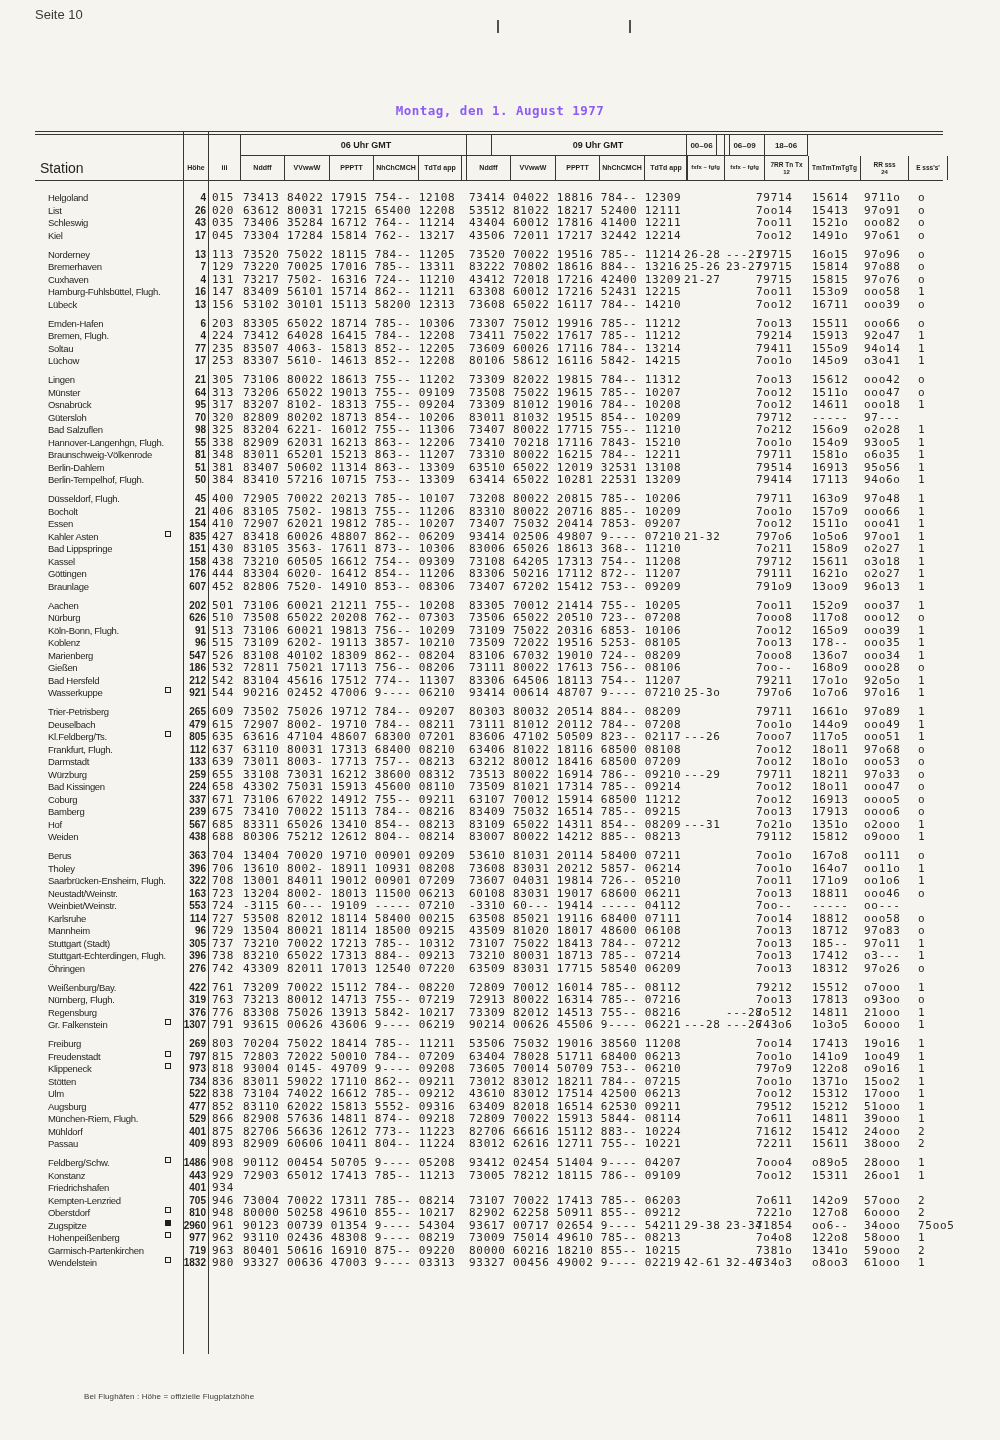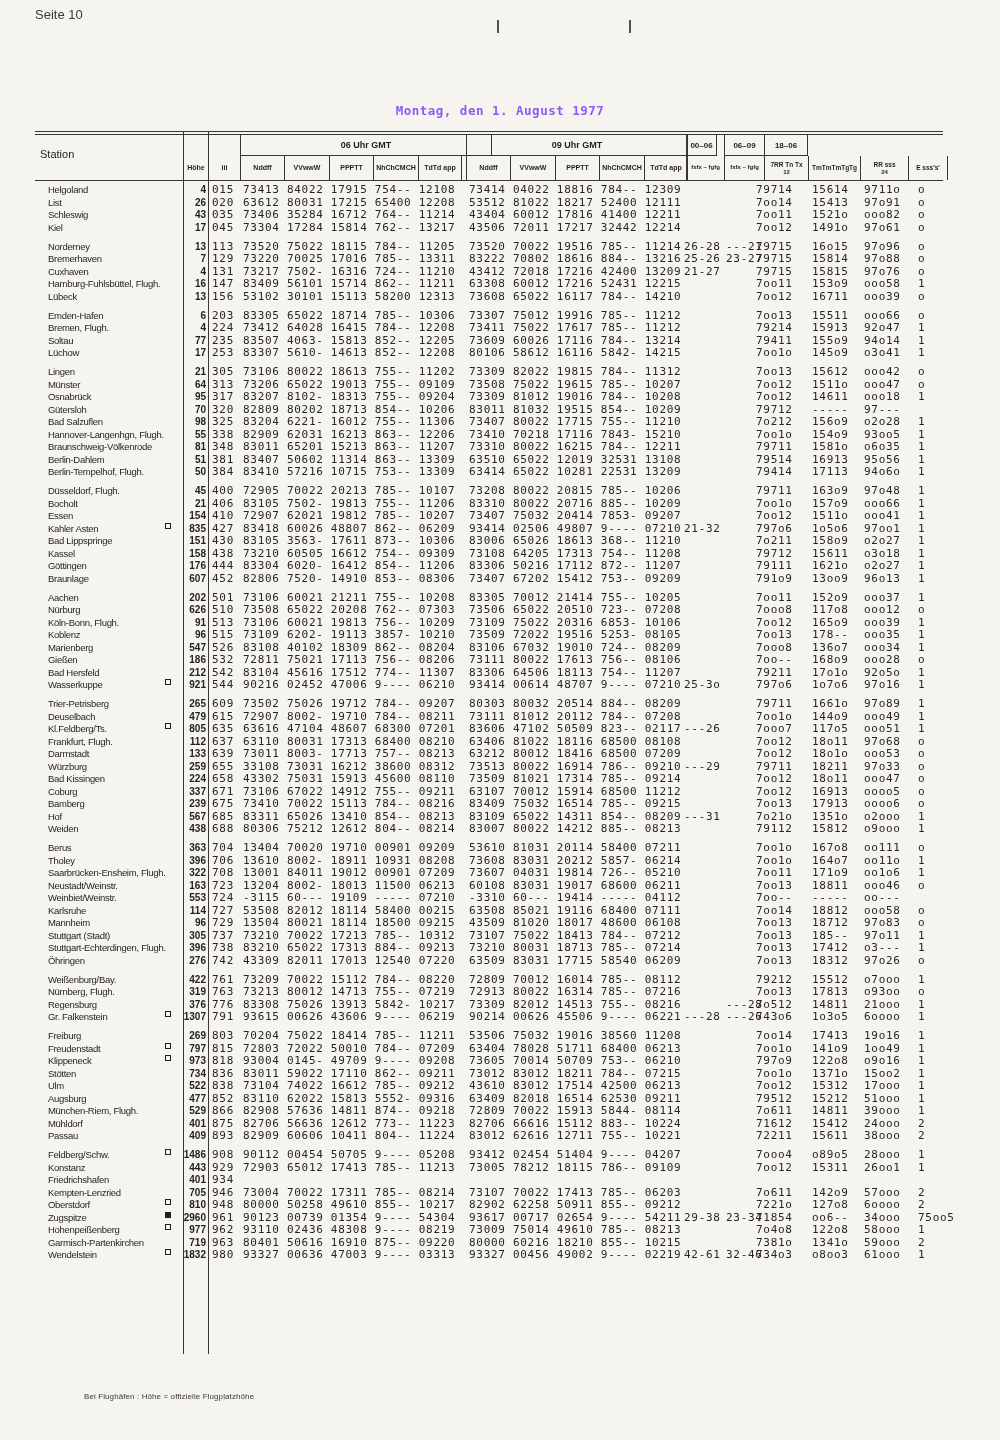--- a/index.html
+++ b/index.html
@@ -34,36 +34,36 @@
   .top2{left:35px;top:134px;width:908px;height:1px;}
   .bot {left:35px;top:180px;width:908px;height:1.4px;}
 
   .vline{position:absolute;top:132px;height:1222px;width:1px;background:var(--line);}
   .vA{left:183px;} .vB{left:208px;}
 
   .gbox{position:absolute;top:134px;height:22px;border:1px solid var(--line);
         display:flex;align-items:center;justify-content:center;
         font-size:9px;font-weight:bold;background:transparent;}
   .g06{left:240px;width:252px;}
-  .g09{left:466px;width:222px;}
+  .g09{left:466px;width:264px;}
   .gA{left:686px;width:31px;font-size:8px;}
   .gB{left:724px;width:41px;font-size:8px;}
   .gC{left:764px;width:44px;font-size:8px;}
 
   .scell{position:absolute;top:156px;height:24px;border-left:1px solid var(--line);
          display:flex;flex-direction:column;align-items:center;justify-content:center;
          font-size:7px;font-weight:bold;line-height:7.5px;text-align:center;}
   .scell.rb{border-right:1px solid var(--line);}
   .tinysub{font-size:6px;line-height:6.5px;}
-  .station-label{position:absolute;left:40px;top:148px;font-size:11px;}
+  .station-label{position:absolute;left:40px;top:160px;font-size:14px;}
 
   
   #tbody{position:absolute;left:0;top:184px;width:1000px;}
   .group{margin-top:6.5px;}
-  .group:first-child{margin-top:0;}
+  .group:first-child{margin-top:8px;}
   .row{position:relative;height:12.5px;}
   .row span{position:absolute;top:0;line-height:12.5px;white-space:pre;}
   .c-name{left:48px;font-size:9.5px;letter-spacing:-0.3px;}
   .c-sq{left:165px;top:2.5px;width:6px;height:6px;border:1.2px solid var(--ink);display:none;}
   .c-sq.filled{background:var(--ink);}
   .c-h{left:160px;width:46px;text-align:right;font-weight:bold;font-size:10px;}
   .mono, .row .m{
     font-family:"DejaVu Sans Mono", monospace;
     font-size:11px;letter-spacing:.7px;color:#28251f;
   }

